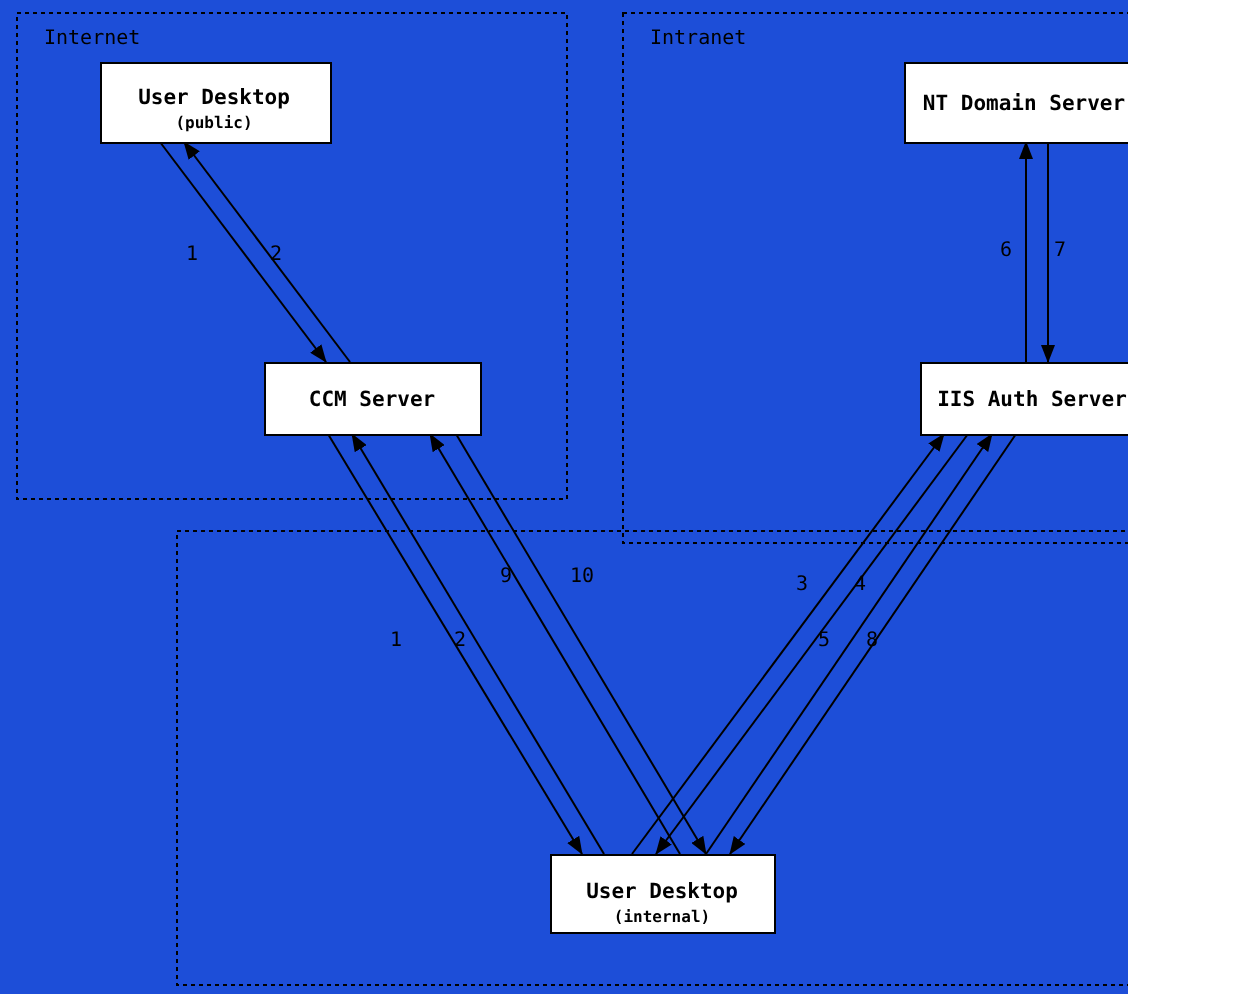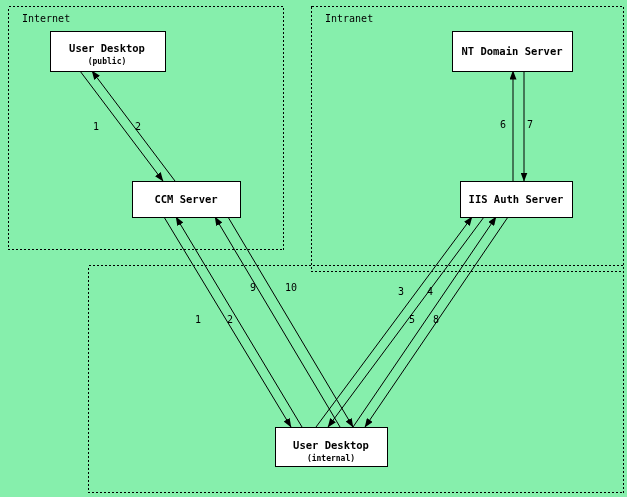--- a/index.html
+++ b/index.html
@@ -2,23 +2,23 @@
 <html><head>
 <meta charset="utf-8">
 <style>
   html, body {
     margin: 0;
     padding: 0;
     background: #ffffff;
   }
   #canvas {
     position: relative;
-    width: 627px;
+    width: 564px;
     height: 497px;
-    background: #86efac;
+    background: #1d4ed8;
     font-family: "DejaVu Sans Mono", "Liberation Mono", monospace;
     overflow: hidden;
   }
   svg#diagram {
     position: absolute;
     left: 0;
     top: 0;
     width: 627px;
     height: 497px;
   }

